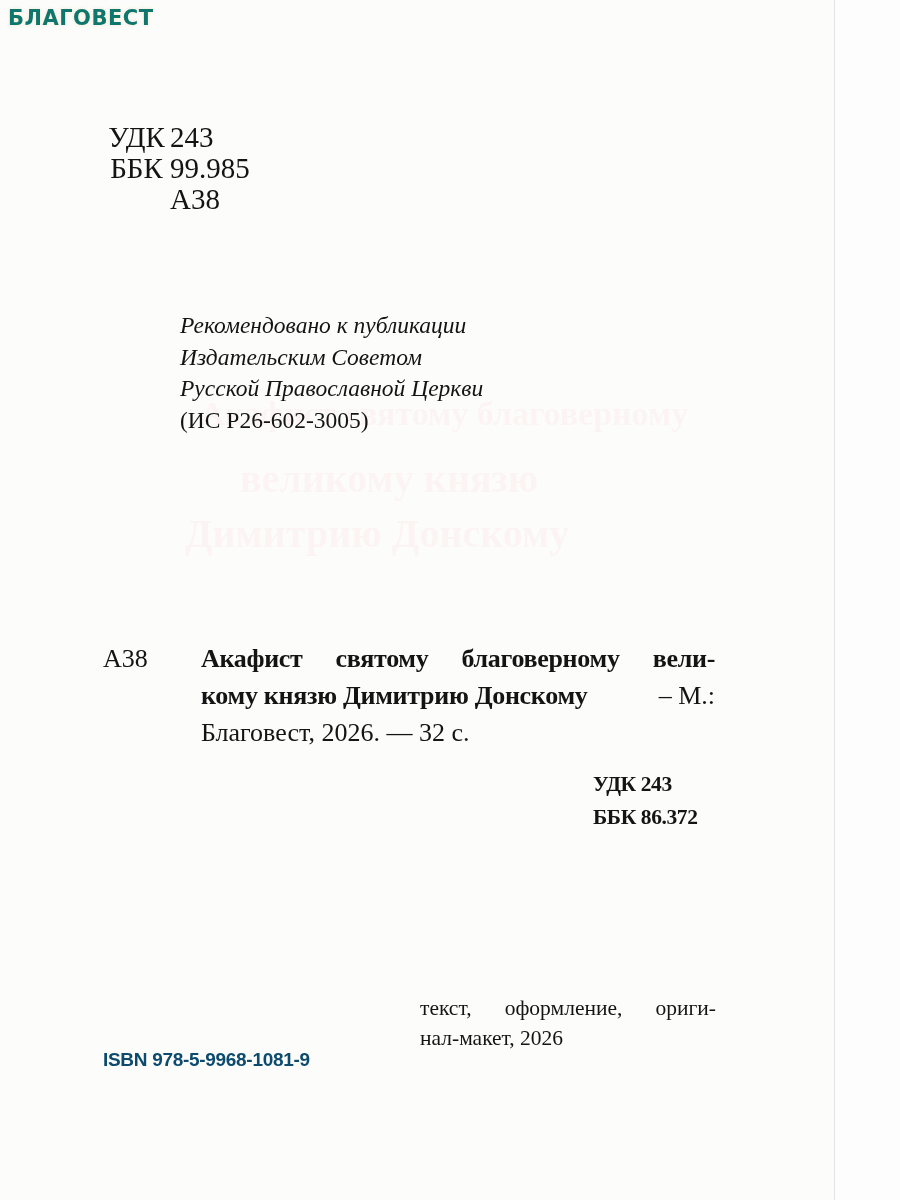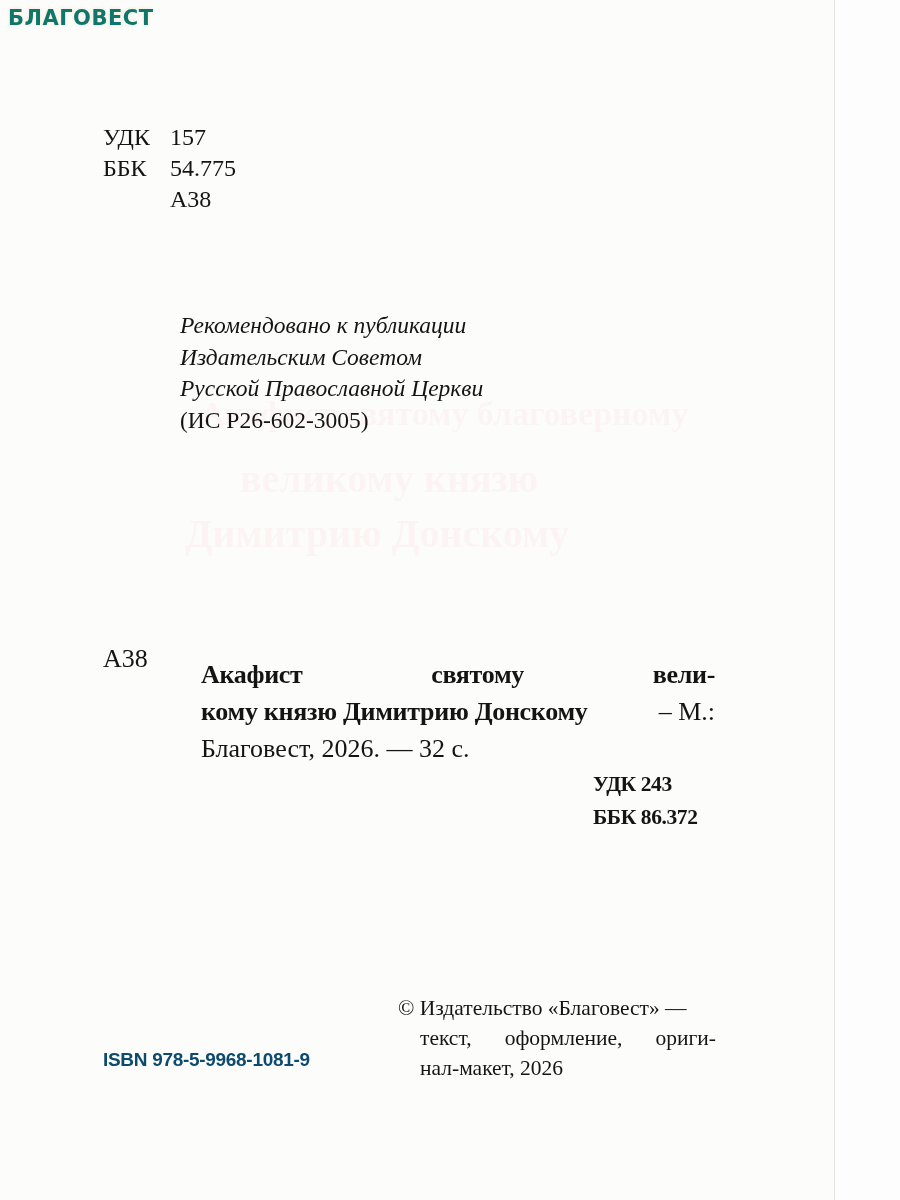--- a/index.html
+++ b/index.html
@@ -25,35 +25,35 @@
       color: #0f766e;
       text-shadow: 0 0 3px #f4ecd8, 0 0 5px #f7f1e0;
     }
     .ghost {
       position: absolute; color: #ef4444; opacity: 0.035;
       font-family: "Liberation Serif", serif; font-weight: bold;
       white-space: nowrap;
     }
     .classif {
       position: absolute; left: 103px; top: 122px;
-      font-size: 24px; line-height: 31px;
+      font-size: 29px; line-height: 31px; text-align: center;
     }
     .classif .row { display: flex; }
     .classif .k { width: 67px; }
     .recommend {
       position: absolute; left: 180px; top: 310px; width: 500px;
       text-align: left; font-size: 23.5px; line-height: 31.5px;
     }
     .recommend .it { font-style: italic; }
     .entry {
       position: absolute; left: 103px; top: 640px;
       font-size: 26px; line-height: 37px;
     }
     .entry .code { position: absolute; left: 0; top: 0; }
-    .entry .body { position: absolute; left: 98px; top: 0; width: 520px; margin-top: 16px; }
+    .entry .body { position: absolute; left: 98px; top: 0; width: 520px; }
     .entry .line { white-space: nowrap; display: flex; }
     .entry .b { font-weight: bold; letter-spacing: -0.3px; }
     .entry .justify { justify-content: space-between; width: 514px; }
     .codes-right {
       position: absolute; left: 593px; top: 768px;
       font-weight: bold; font-size: 21.5px; line-height: 33px;
       letter-spacing: -0.4px;
     }
     .isbn {
       position: absolute; left: 103px; top: 1049px;
@@ -76,62 +76,62 @@
 
 <div class="ghost" style="left:200px;top:395px;font-size:34px;">Акафист святому благоверному</div>
 <div class="ghost" style="left:240px;top:455px;font-size:40px;">великому князю</div>
 <div class="ghost" style="left:185px;top:510px;font-size:40px;">Димитрию Донскому</div>
 
 <div class="watermark">БЛАГОВЕСТ</div>
 
 <div class="classif">
   <div class="row">
     <span class="k">УДК</span>
-    <span>157</span>
+    <span>243</span>
   </div>
   <div class="row">
     <span class="k">ББК</span>
-    <span>54.775</span>
+    <span>99.985</span>
   </div>
   <div class="row">
     <span class="k"></span>
     <span>А38</span>
   </div>
 </div>
 
 <div class="recommend">
   <div class="it">Рекомендовано к публикации</div>
   <div class="it">Издательским Советом</div>
   <div class="it">Русской Православной Церкви</div>
   <div>(ИС Р26-602-3005)</div>
 </div>
 
 <div class="entry">
   <span class="code">А38</span>
   <div class="body">
     <div class="line b justify">
       <span>Акафист</span>
       <span>святому</span>
+      <span>благоверному</span>
       <span>вели-</span>
     </div>
     <div class="line justify">
       <span class="b">кому князю Димитрию Донскому</span>
       <span>– М.:</span>
     </div>
     <div class="line">Благовест, 2026. — 32 с.</div>
   </div>
 </div>
 
 <div class="codes-right">
   <div>УДК 243</div>
   <div>ББК 86.372</div>
 </div>
 
 <div class="copyright">
-  <div class="line">© Издательство «Благовест» —</div>
   <div class="line justify indent">
     <span>текст,</span>
     <span>оформление,</span>
     <span>ориги-</span>
   </div>
   <div class="line indent">нал-макет, 2026</div>
 </div>
 
 <div class="isbn">ISBN 978-5-9968-1081-9</div>
 

